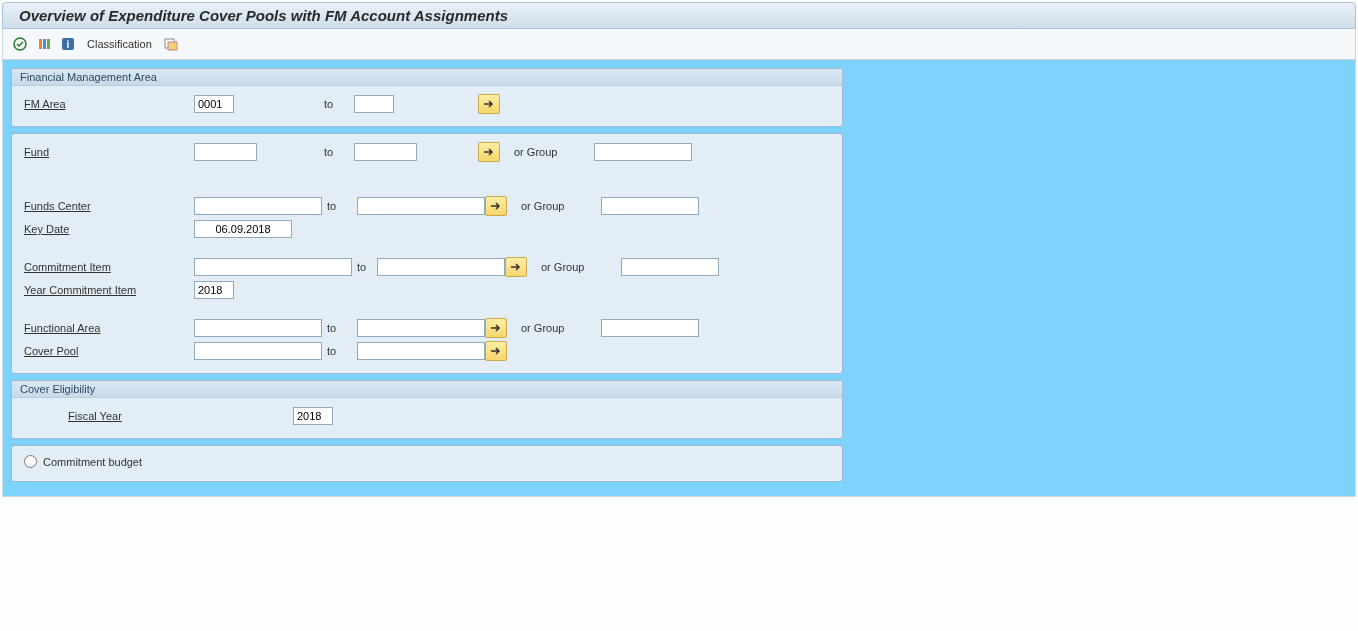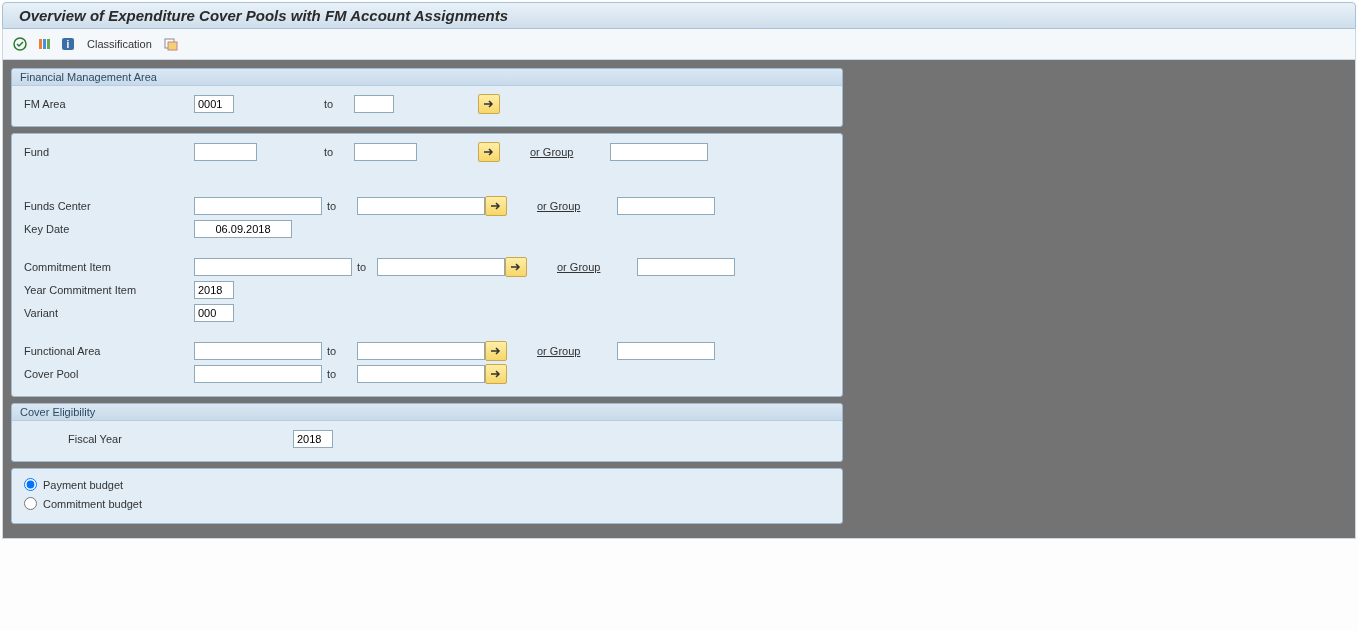--- a/index.html
+++ b/index.html
@@ -54,21 +54,21 @@
     color:#cdb98d;
     font-family: Georgia, serif;
     pointer-events:none;
     user-select:none;
   }
 
   .content {
     border:1px solid #c9d8e3;
     border-top:none;
     padding:8px;
-    background:#737373;
+    background:#7dd3fc;
     position:relative;
   }
 
   .group {
     width:830px;
     border:1px solid #9dbad2;
     border-radius:3px;
     background:#e2edf6;
     margin-bottom:6px;
     box-shadow: inset 0 0 0 1px #fff3;
@@ -87,29 +87,29 @@
 
   .row {
     display:flex;
     align-items:center;
     min-height:22px;
     margin:1px 0;
   }
   .label {
     width:170px;
     padding-left:4px;
+    text-decoration:underline;
   }
   .to-label {
     width:30px;
     text-align:left;
   }
   .orgrp {
     width:80px;
-    padding-left:30px;
-    text-decoration:underline;
+    padding-left:14px;
   }
 
   input[type=text] {
     height:16px;
     border:1px solid #8fa9bd;
     background:#fff;
     font-size:11px;
     padding:0 3px;
     box-sizing:content-box;
   }
@@ -255,24 +255,20 @@
           </div>
           <div class="orgrp">or Group</div>
           <input type="text" class="w90" value="" style="">
         </div>
 
         <div class="row">
           <div class="label">Year Commitment Item</div>
           <input type="text" class="w35" value="2018" style="">
         </div>
 
-        <div class="row">
-          <div class="label">Variant</div>
-          <input type="text" class="w35" value="000" style="">
-        </div>
 
         <div class="spacer-sm"></div>
 
         <div class="row">
           <div class="label">Functional Area</div>
           <input type="text" class="w120" value="" style="">
           <div style="width:5px;"></div>
           <div class="to-label">to</div>
           <input type="text" class="w120" value="" style="">
           <div class="multi-btn" style="margin-left:0;">
@@ -305,24 +301,20 @@
         <div class="row">
           <div class="label" style="width:225px;margin-left:44px;">Fiscal Year</div>
           <input type="text" class="w35" value="2018" style="">
         </div>
       </div>
     </div>
 
     <div class="group">
       <div class="group-body">
         <div class="radio-row">
-          <input type="radio" name="budcat" checked="" style="">
-          <span>Payment budget</span>
-        </div>
-        <div class="radio-row">
           <input type="radio" name="budcat" style="">
           <span>Commitment budget</span>
         </div>
       </div>
     </div>
 
   </div>
 </div>
 
 </body></html>

